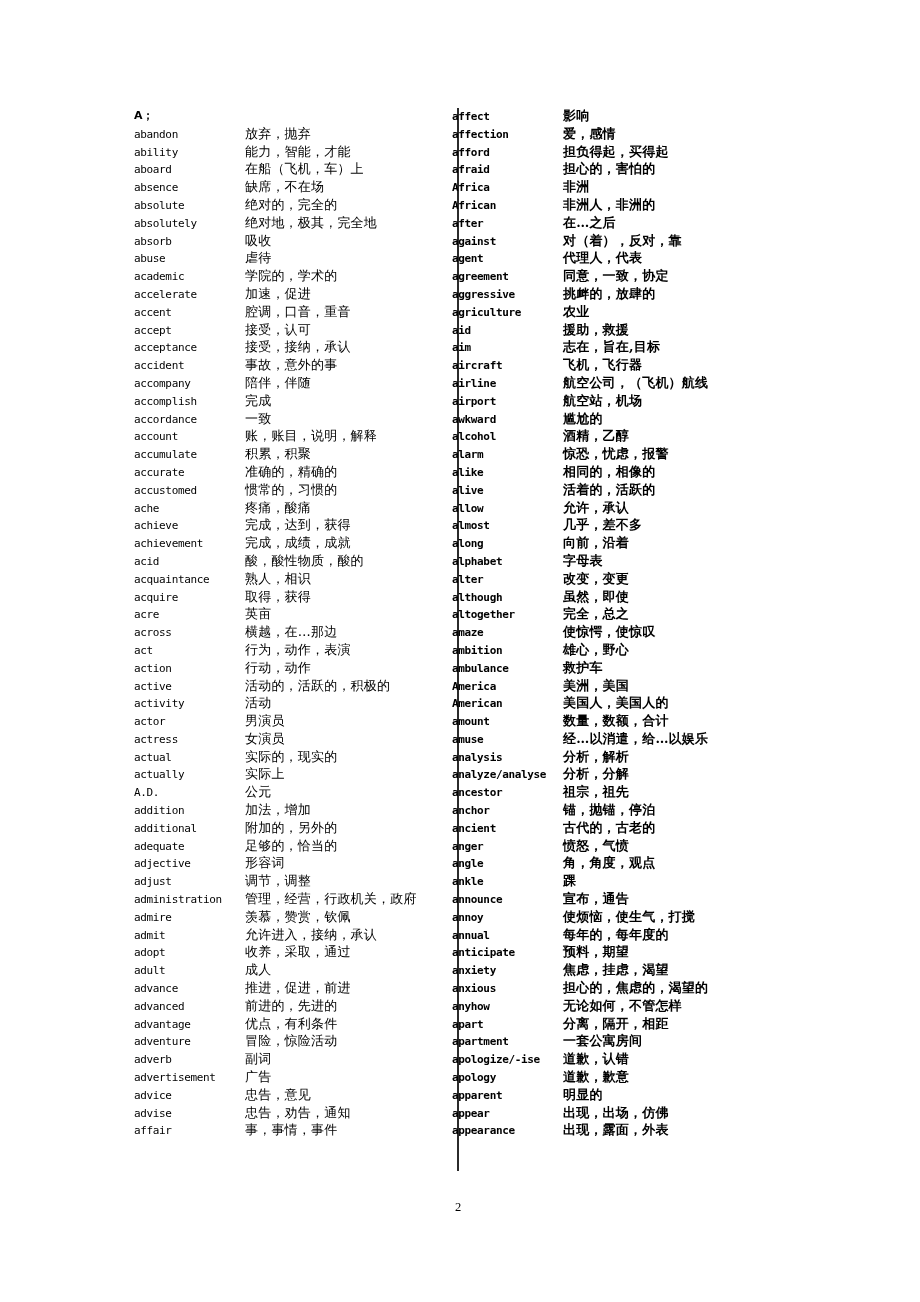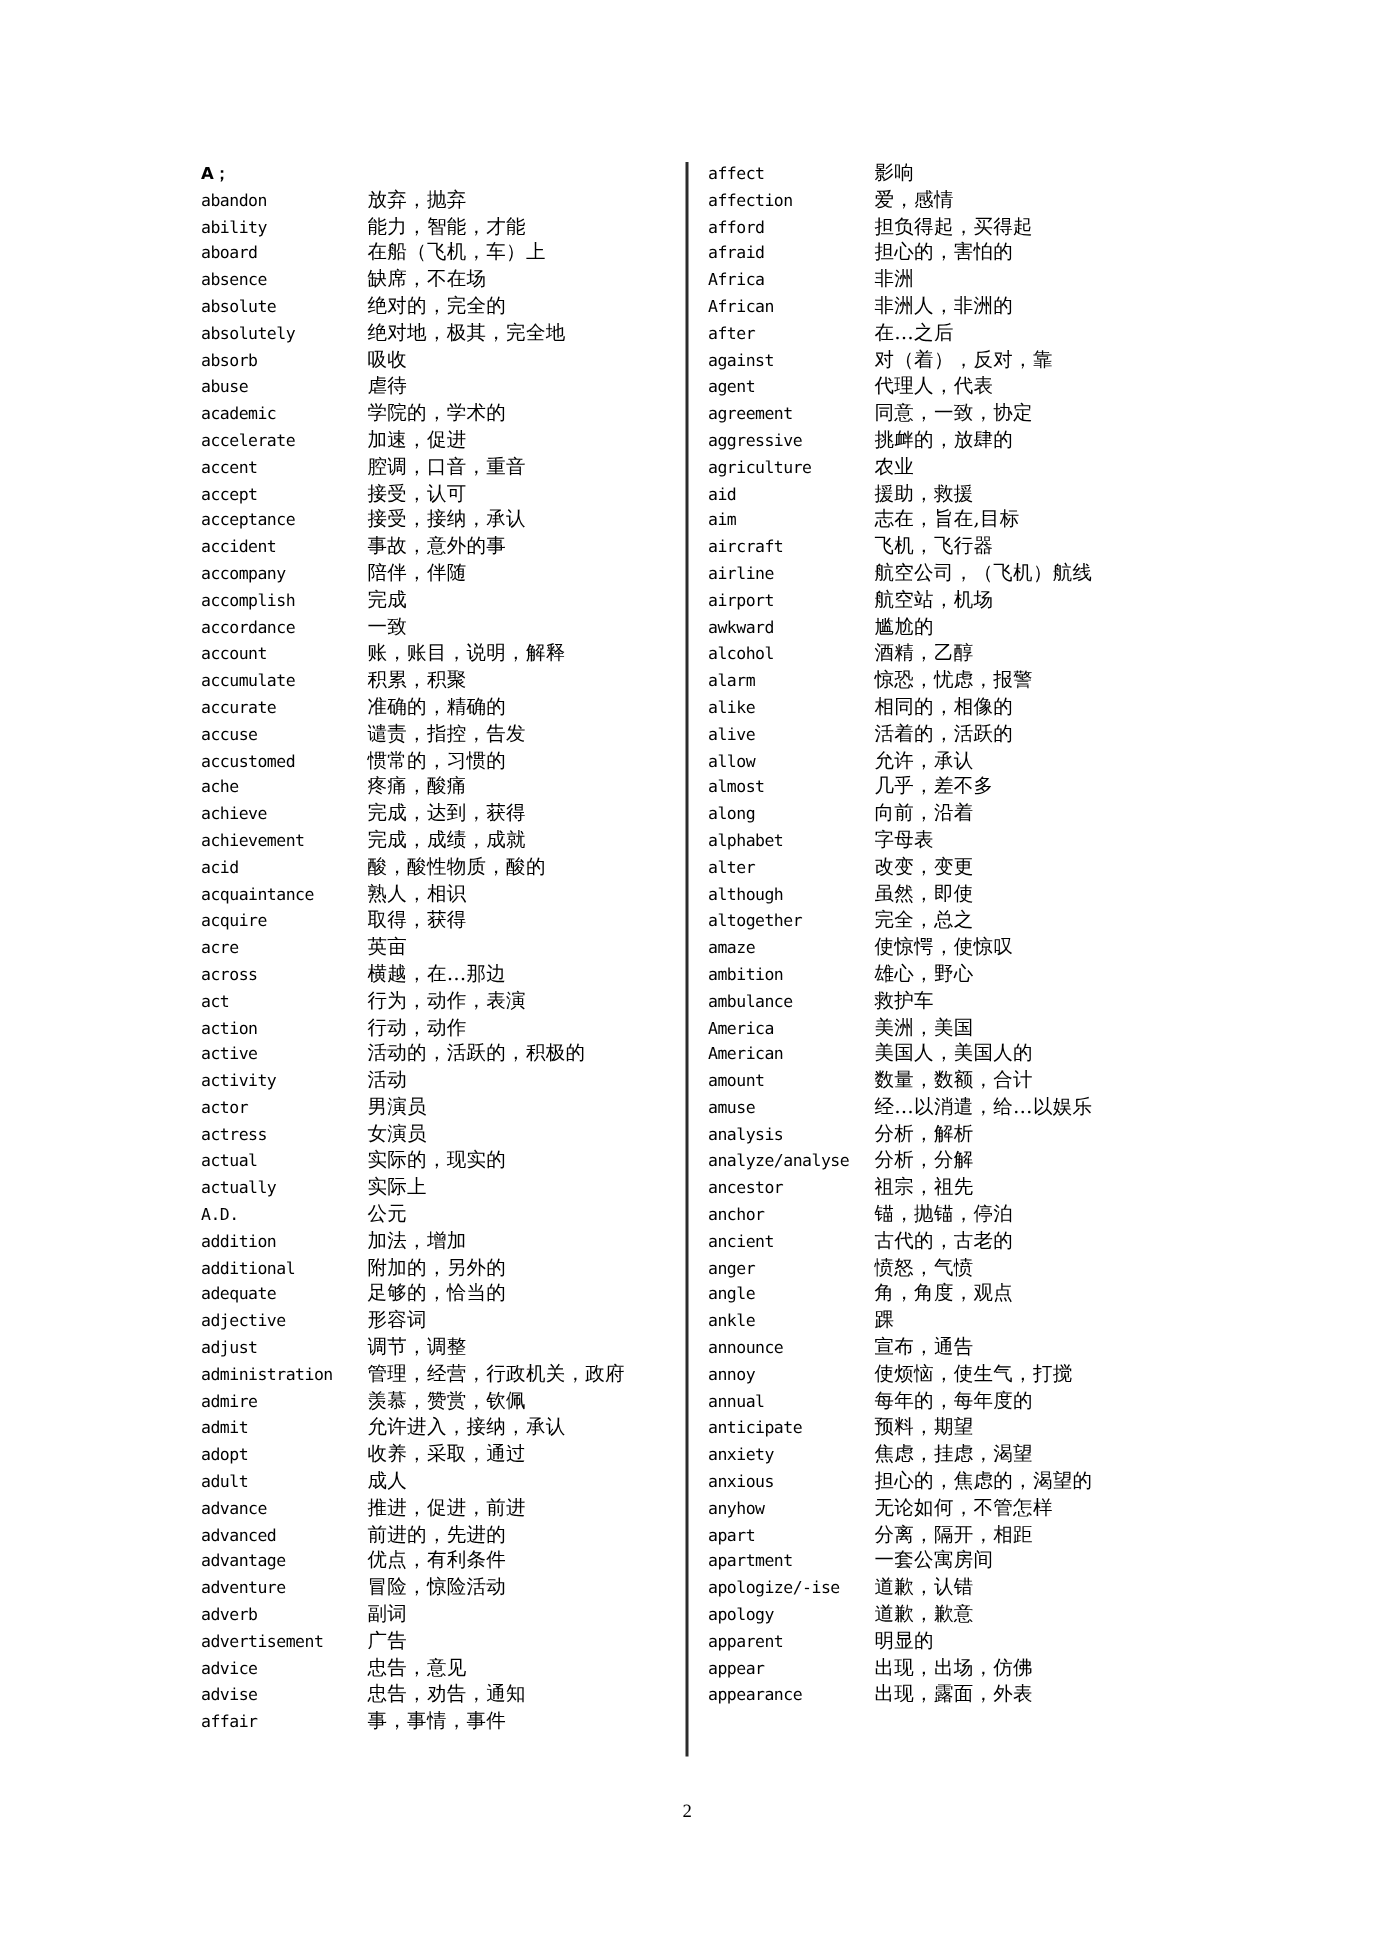--- a/index.html
+++ b/index.html
@@ -33,21 +33,21 @@
     width: 920px;
     height: 1075px;
   }
 
   .column {
     position: absolute;
     top: 0;
     width: 340px;
   }
   #col-left  { left: 134px; }
-  #col-right { left: 472px; }
+  #col-right { left: 452px; font-weight: bold; }
 
   
   #column-divider {
     position: absolute;
     left: 457px;
     top: 108px;
     width: 2px;
     height: 1063px;
     background: #2b2b2b;
   }
@@ -123,21 +123,20 @@
           <div class="entry"><span class="term">accent</span><span class="gloss">腔调，口音，重音</span></div>
           <div class="entry"><span class="term">accept</span><span class="gloss">接受，认可</span></div>
           <div class="entry"><span class="term">acceptance</span><span class="gloss">接受，接纳，承认</span></div>
           <div class="entry"><span class="term">accident</span><span class="gloss">事故，意外的事</span></div>
           <div class="entry"><span class="term">accompany</span><span class="gloss">陪伴，伴随</span></div>
           <div class="entry"><span class="term">accomplish</span><span class="gloss">完成</span></div>
           <div class="entry"><span class="term">accordance</span><span class="gloss">一致</span></div>
           <div class="entry"><span class="term">account</span><span class="gloss">账，账目，说明，解释</span></div>
           <div class="entry"><span class="term">accumulate</span><span class="gloss">积累，积聚</span></div>
           <div class="entry"><span class="term">accurate</span><span class="gloss">准确的，精确的</span></div>
-          <div class="entry"><span class="term">accuse</span><span class="gloss">谴责，指控，告发</span></div>
           <div class="entry"><span class="term">accustomed</span><span class="gloss">惯常的，习惯的</span></div>
           <div class="entry"><span class="term">ache</span><span class="gloss">疼痛，酸痛</span></div>
           <div class="entry"><span class="term">achieve</span><span class="gloss">完成，达到，获得</span></div>
           <div class="entry"><span class="term">achievement</span><span class="gloss">完成，成绩，成就</span></div>
           <div class="entry"><span class="term">acid</span><span class="gloss">酸，酸性物质，酸的</span></div>
           <div class="entry"><span class="term">acquaintance</span><span class="gloss">熟人，相识</span></div>
           <div class="entry"><span class="term">acquire</span><span class="gloss">取得，获得</span></div>
           <div class="entry"><span class="term">acre</span><span class="gloss">英亩</span></div>
           <div class="entry"><span class="term">across</span><span class="gloss">横越，在…那边</span></div>
           <div class="entry"><span class="term">act</span><span class="gloss">行为，动作，表演</span></div>

